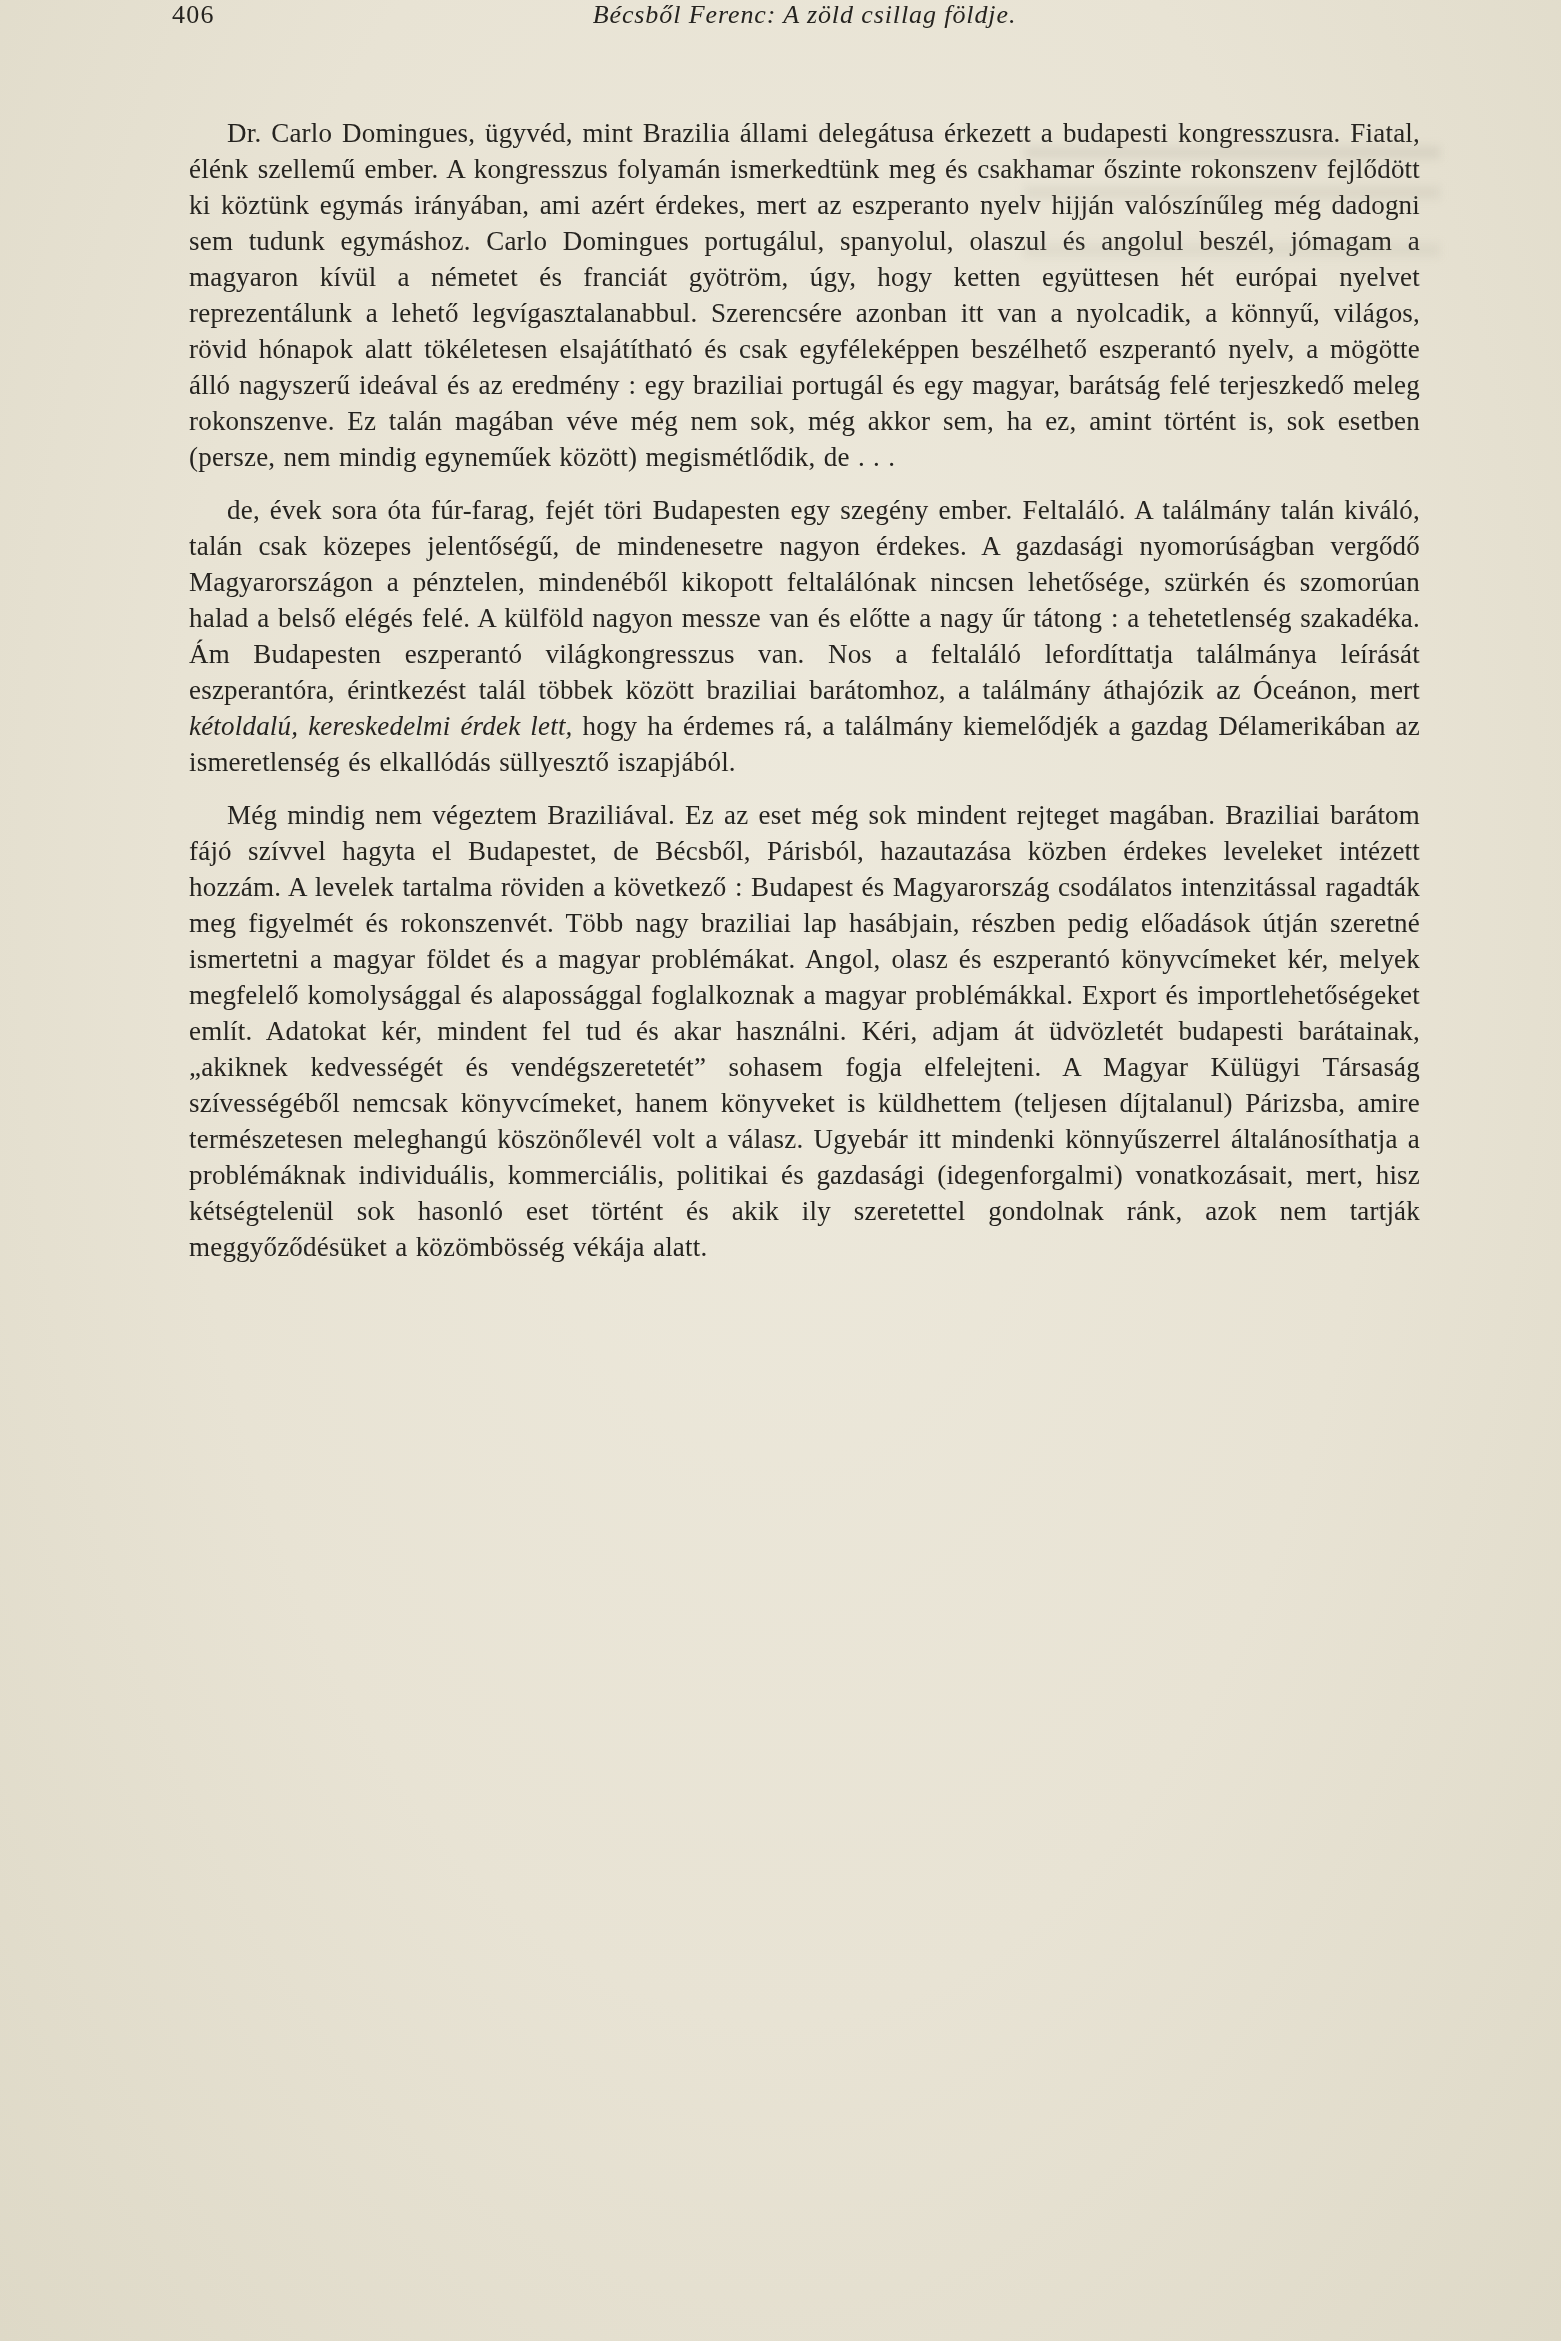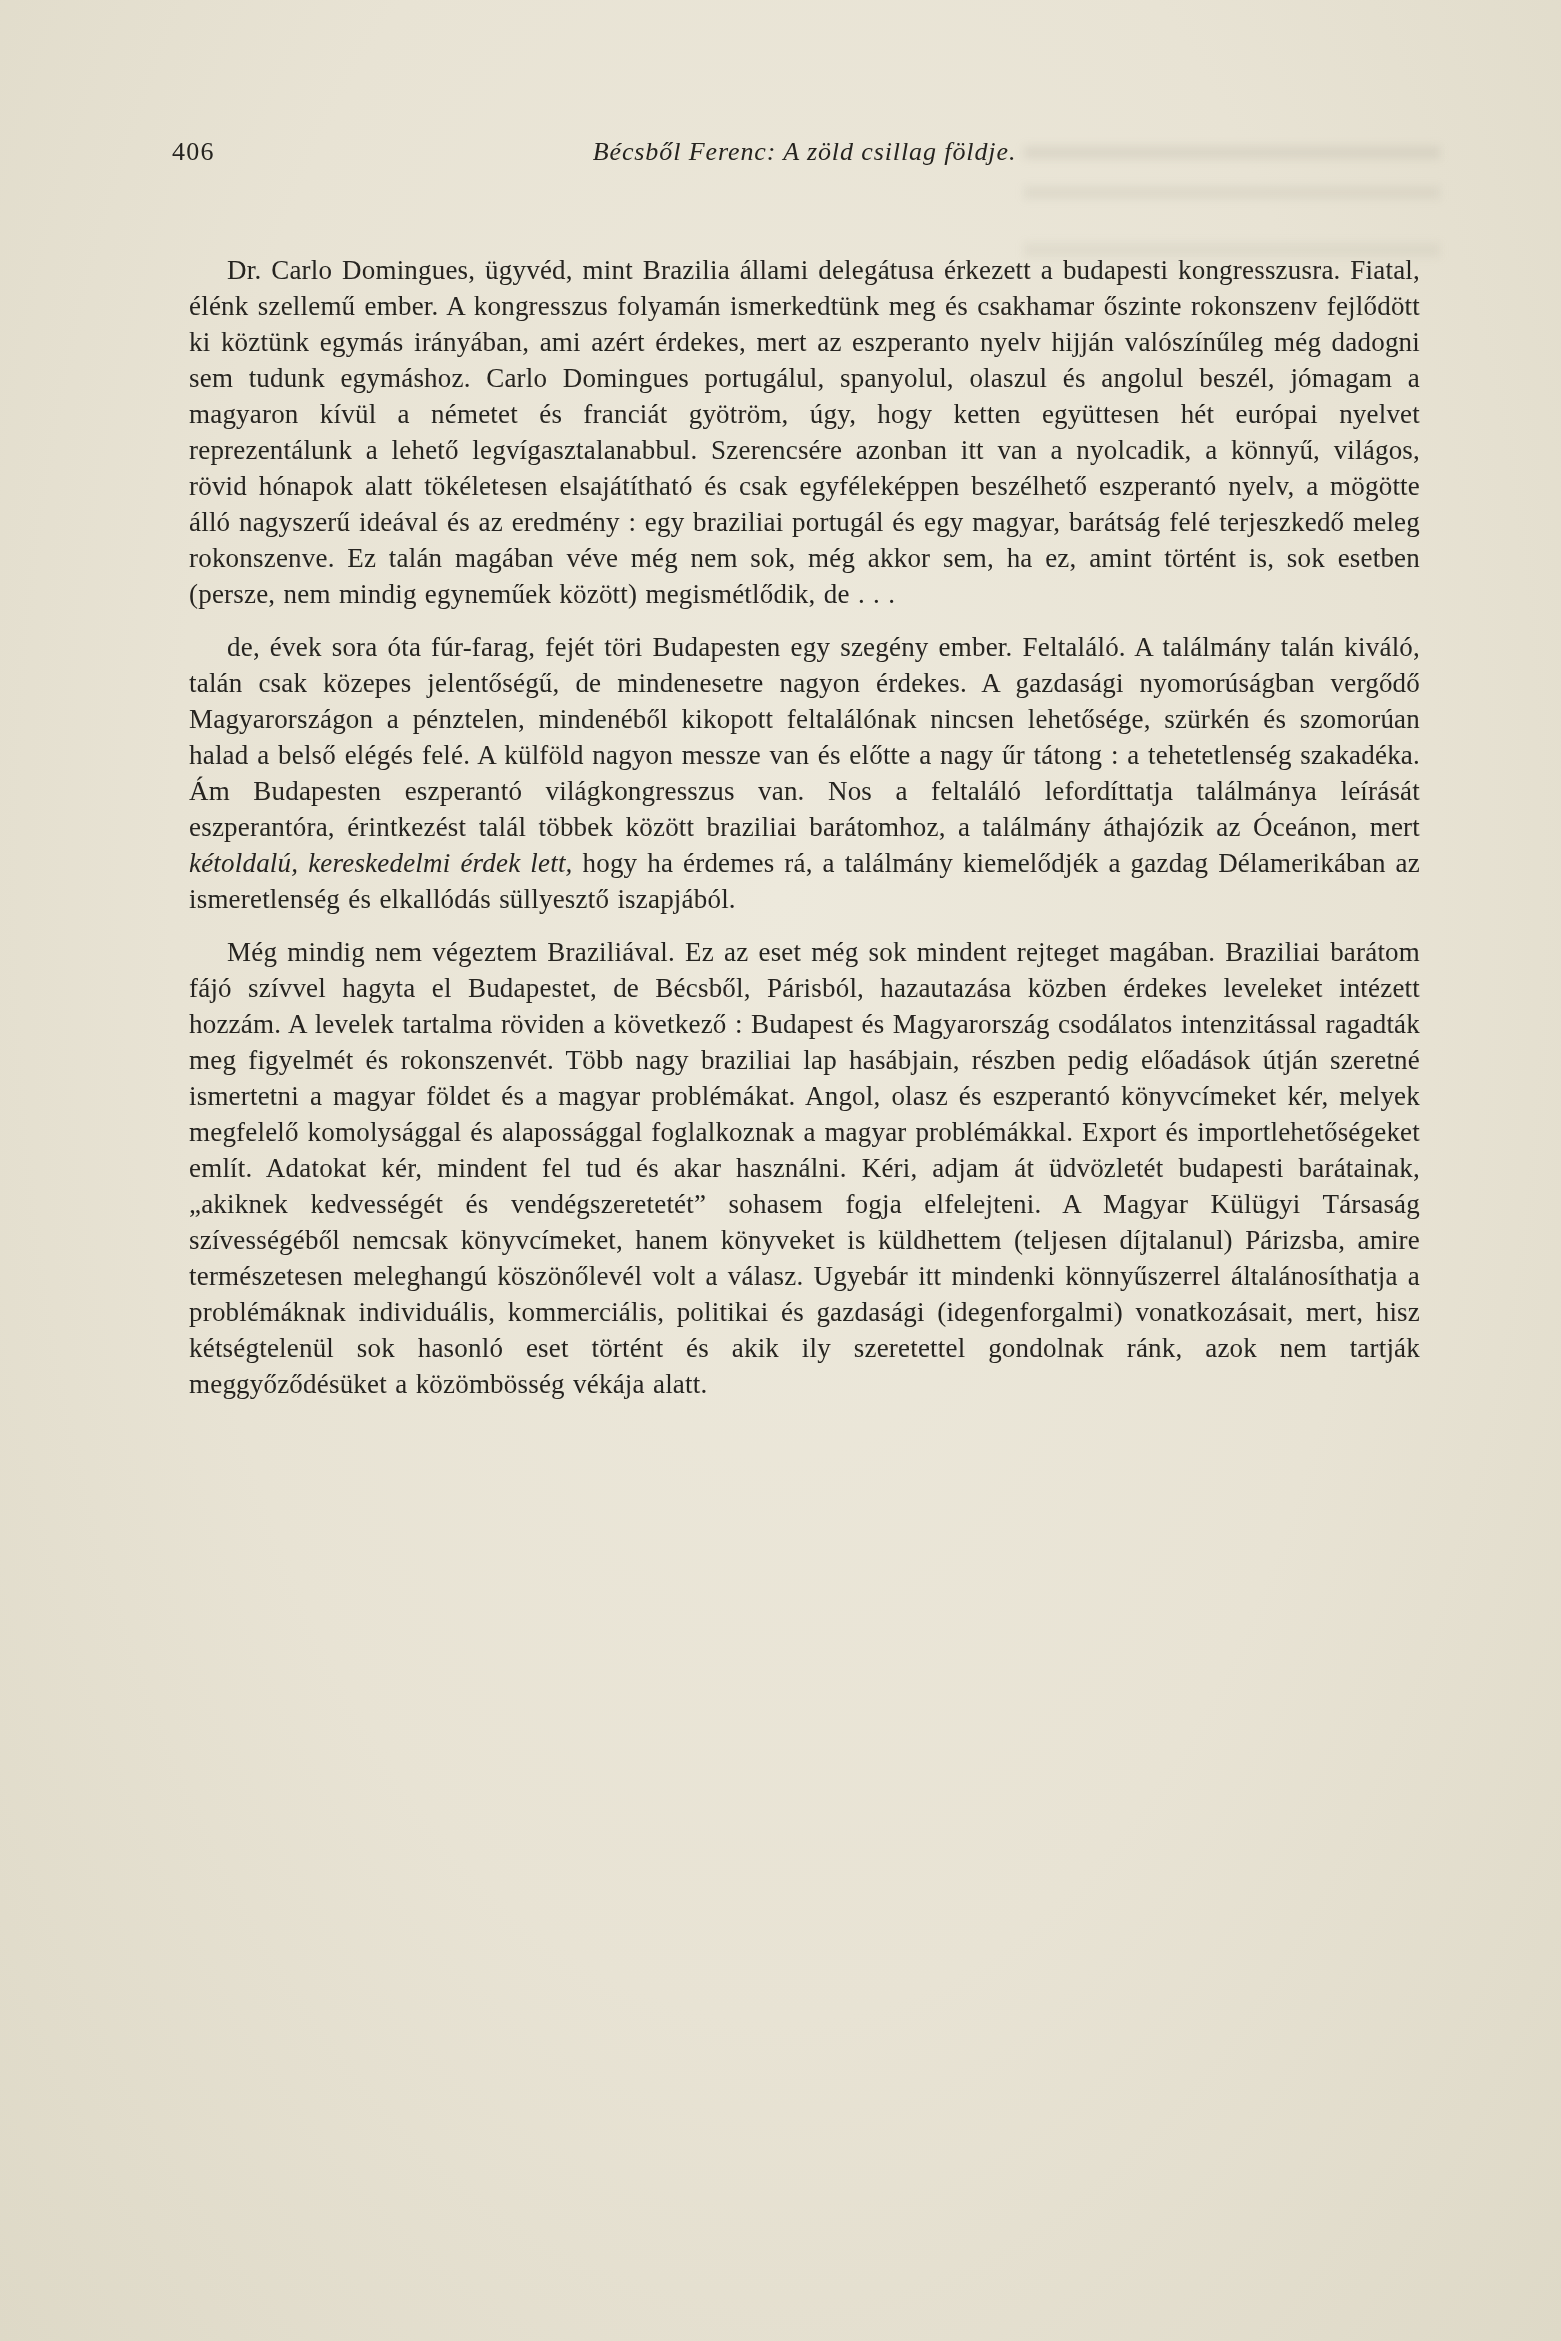--- a/index.html
+++ b/index.html
@@ -10,21 +10,20 @@
     width: 1561px;
     height: 2342px;
     background: radial-gradient(ellipse at 50% 38%, #ede9dc 0%, #e8e3d4 55%, #ded9c7 100%);
     font-family: "Liberation Serif", "DejaVu Serif", serif;
     color: #262420;
     overflow: hidden;
   }
   .page {
     width: 1265px;
     margin-left: 172px;
-    padding-top: 137px;
   }
   .running-head {
     position: relative;
     height: 40px;
     font-size: 26px;
     margin-bottom: 75px;
   }
   .page-num {
     position: absolute;
     left: 0;

